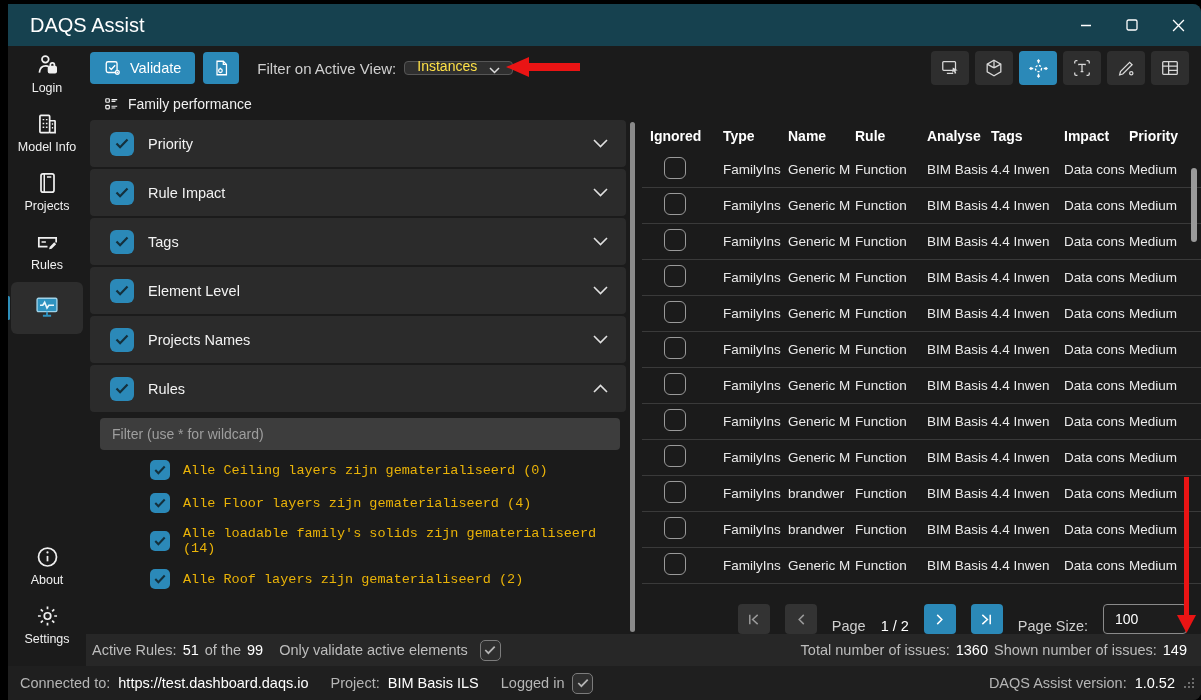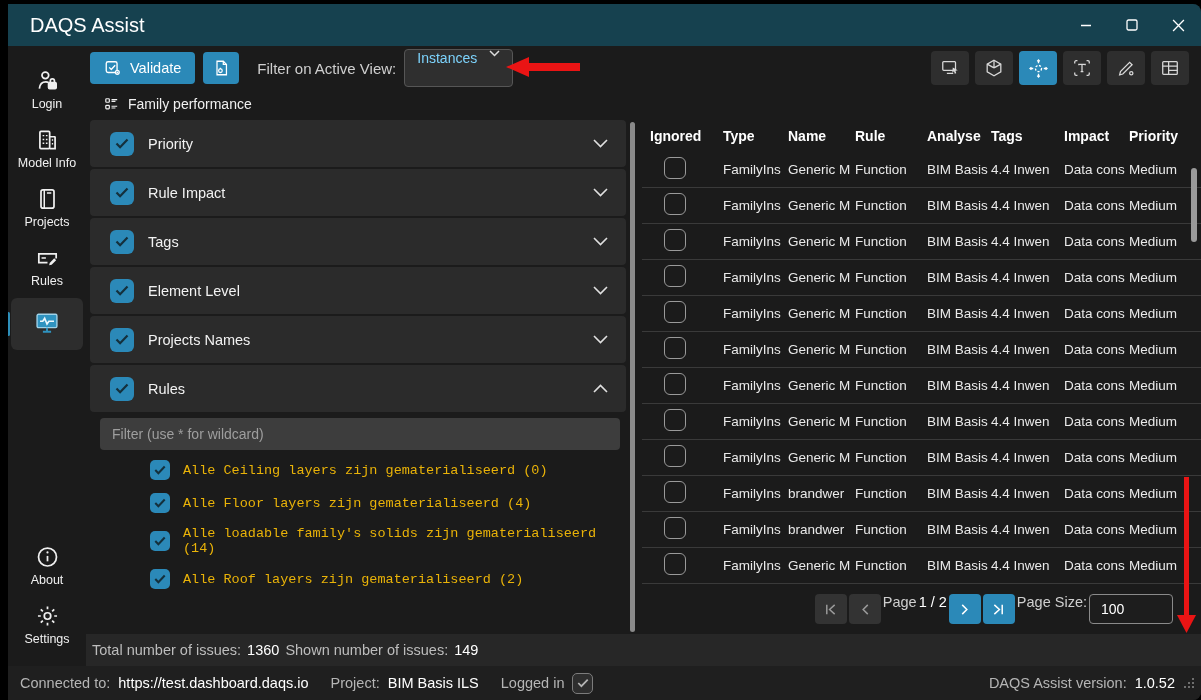--- a/index.html
+++ b/index.html
@@ -8,38 +8,38 @@
             border-radius:0 8px 8px 0; overflow:hidden; display:flex; flex-direction:column; }
 
   
   .titlebar { height:42px; background:#16414f; display:flex; align-items:center; flex:none; }
   .app-title { color:#fff; font-size:20px; padding-left:22px; flex:1; }
   .win-btn { width:46px; height:42px; display:flex; align-items:center; justify-content:center; color:#fff; }
   .win-btn svg { display:block; }
 
   
   .body-row { flex:1; display:flex; min-height:0; }
-  .sidebar { width:78px; flex:none; display:flex; flex-direction:column; align-items:center; padding-top:16px; background:#1b1b1b; }
+  .sidebar { width:78px; flex:none; display:flex; flex-direction:column; align-items:center; padding-top:0; background:#1b1b1b; }
   .side-item { width:72px; padding:6px 0 8px; display:flex; flex-direction:column; align-items:center; gap:3px; margin-bottom:2px; position:relative; border-radius:6px; }
   .side-item .lbl { font-size:12.5px; color:#f0f0f0; }
   .side-item svg { display:block; }
   .side-item.active { background:#2d2d2d; height:52px; justify-content:center; padding:0; }
   .side-item.active::before { content:""; position:absolute; left:-4px; top:14px; width:3px; height:24px; background:#2e8fba; border-radius:2px; }
   .side-spacer { flex:1; }
 
   .main { flex:1; display:flex; flex-direction:column; min-width:0; background:#1b1b1b; }
 
   
   .toolbar { height:44px; flex:none; display:flex; align-items:center; gap:8px; padding:0 12px 0 4px; }
   .btn-blue { background:#2b89b8; border:none; border-radius:4px; height:32px; display:flex; align-items:center; gap:8px;
               color:#fff; font-size:14.5px; padding:0 14px; font-family:inherit; }
   .btn-blue.square { width:36px; justify-content:center; padding:0; }
   .tb-label { color:#cfcfcf; font-size:15px; margin-left:10px; }
-  .dropdown { background:#2f2f2f; border:1px solid #565656; border-radius:4px; height:38px; display:flex; align-items:flex-start;
-              gap:12px; padding:0 12px; color:#7dd3fc; font-size:14px; }
+  .dropdown { background:#2f2f2f; border:1px solid #565656; border-radius:4px; height:14px; display:flex; align-items:flex-end;
+              gap:12px; padding:0 12px; color:#fde047; font-size:14px; }
   .tb-icons { margin-left:auto; display:flex; gap:6px; }
   .tb-icon-btn { width:38px; height:34px; background:#2e2e2e; border:none; border-radius:4px; display:flex; align-items:center; justify-content:center; }
   .tb-icon-btn.active { background:#2b89b8; }
 
   
   .tabs { height:28px; flex:none; display:flex; padding-left:0; }
   .tab { display:flex; align-items:center; gap:9px; padding:0 18px; font-size:14px; color:#f0f0f0; position:relative; }
   .tab.active { background:#242424; border-radius:4px 4px 0 0; }
   .tab.active::after { content:""; position:absolute; left:0; right:0; bottom:0; height:3px; background:#2b89b8; }
 
@@ -60,21 +60,21 @@
   .right-panel { flex:1; display:flex; flex-direction:column; position:relative; min-width:0; padding-left:4px; }
   .tgrid { display:grid; grid-template-columns:73px 65px 67px 72px 64px 73px 65px 60px; padding-left:8px; }
   .thead { padding-top:10px; padding-bottom:8px; font-weight:bold; font-size:14px; color:#fff; }
   .thead span { overflow:hidden; white-space:nowrap; }
   .trow { height:36px; align-items:center; border-bottom:1px solid #3a3a3a; font-size:13.5px; color:#e9e9e9; }
   .trow span { overflow:hidden; white-space:nowrap; padding-right:4px; }
   .cb-ghost { width:22px; height:22px; border:1px solid #9a9a9a; border-radius:6px; margin-left:14px; background:transparent; }
   .table-scroll { position:absolute; right:4px; top:50px; width:6px; height:74px; background:#9a9a9a; border-radius:3px; }
 
   
-  .pagination { margin-top:auto; height:40px; display:flex; align-items:flex-start; justify-content:flex-end; gap:2px; padding-right:28px;
+  .pagination { margin-top:auto; height:40px; display:flex; align-items:flex-end; justify-content:flex-end; gap:15px; padding-right:14px;
                 font-size:14.5px; color:#cfcfcf; }
   .pg-btn { width:32px; height:30px; border:none; border-radius:4px; background:#333; display:flex; align-items:center; justify-content:center; }
   .pg-btn.blue { background:#2b89b8; }
   .pg-num { color:#fff; }
   .page-size-input { width:84px; height:30px; background:#1d1d1d; border:1px solid #8a8a8a; border-radius:4px; color:#fff;
                      font-size:14px; padding:0 11px; font-family:inherit; }
 
   
   .status-strip { height:32px; flex:none; background:#272727; display:flex; align-items:center; justify-content:space-between;
                   padding:0 14px 0 6px; font-size:14.5px; color:#bdbdbd; }
@@ -556,20 +556,33 @@
                 </svg>
             </button>
             <span>Page Size:</span>
             <input class="page-size-input" value="100" style="">
           </div>
         </div>
       </div>
 
       <div class="status-strip">
         <div class="grp">
+          <span>Active Rules:</span>
+          <span class="w">51</span>
+          <span>of the</span>
+          <span class="w">99</span>
+          <span style="width:4px"></span>
+          <span>Only validate active elements</span>
+          <span class="cb-check" style="margin-left:6px">
+            <svg width="12" height="10" viewBox="0 0 14 11" fill="none" stroke="#b5b5b5" stroke-width="2">
+                <path d="M1.5 5.5l3.6 3.7L12.5 1.5"></path>
+              </svg>
+          </span>
+        </div>
+        <div class="grp">
           <span>Total number of issues:</span>
           <span class="w">1360</span>
           <span>Shown number of issues:</span>
           <span class="w">149</span>
         </div>
       </div>
     </div>
   </div>
 
   <div class="footer">

